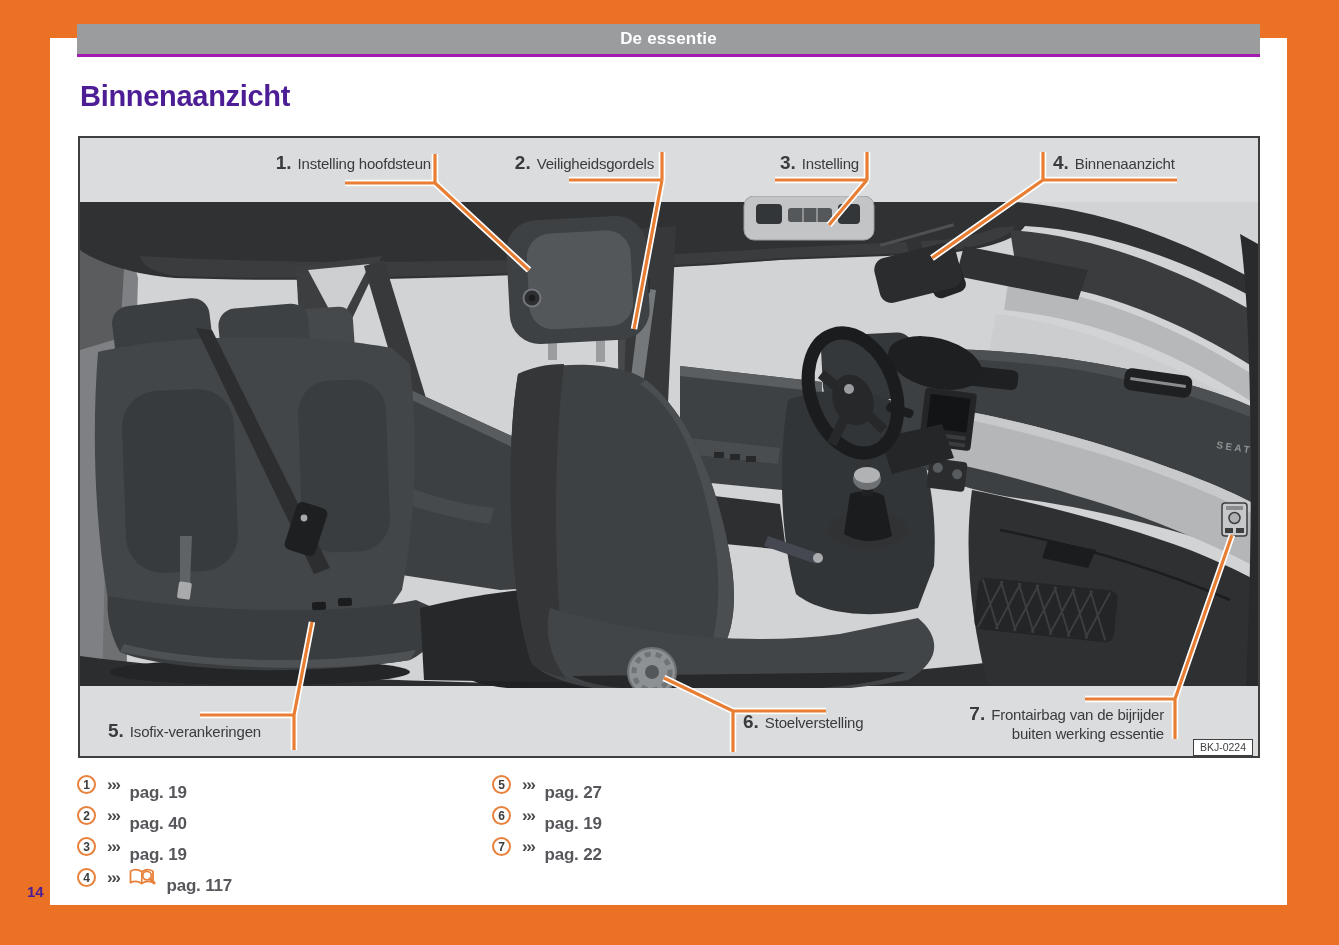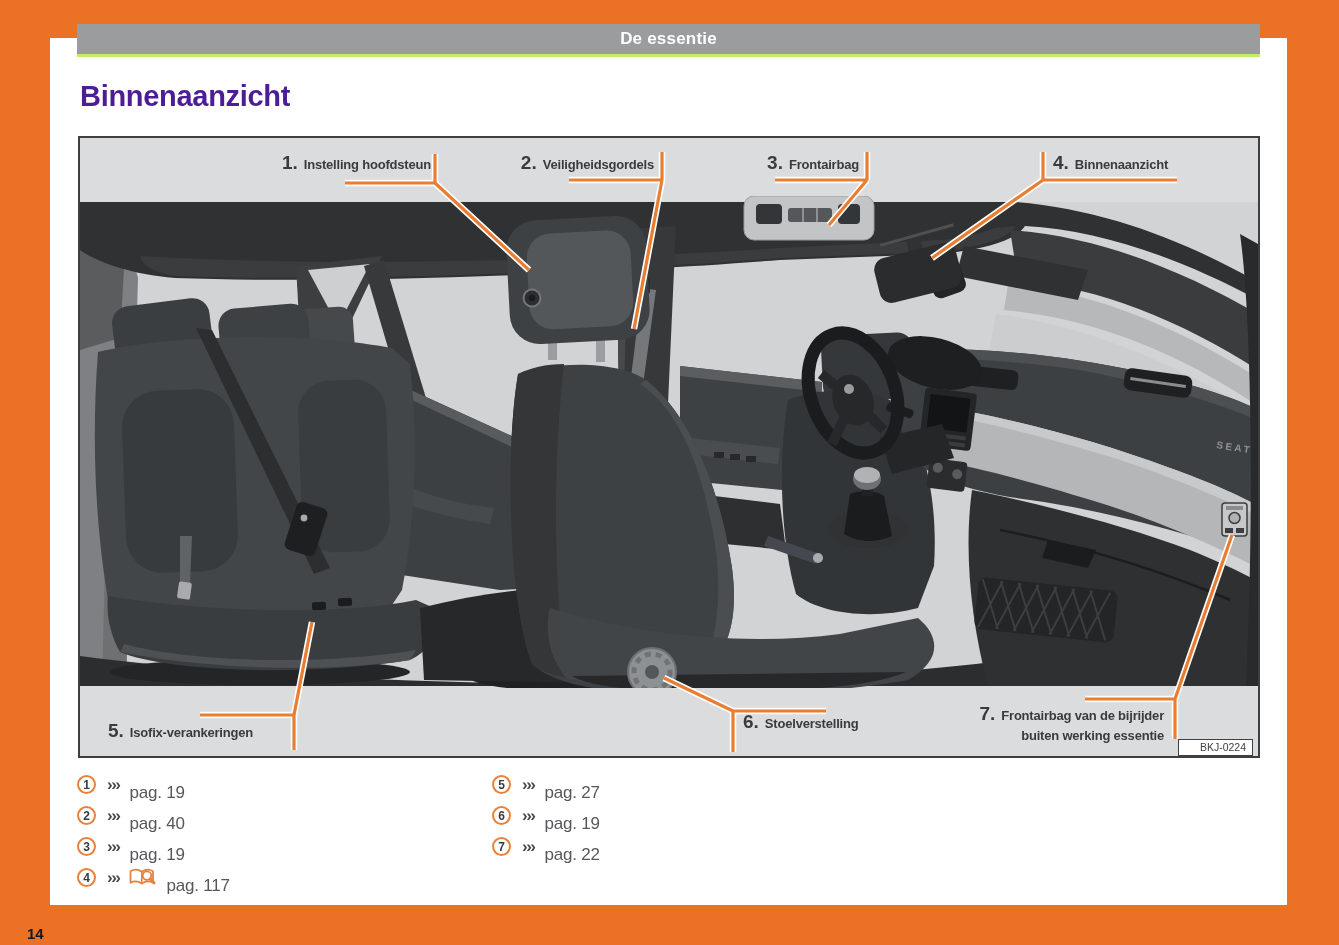--- a/index.html
+++ b/index.html
@@ -4,52 +4,52 @@
 <style>
   html,body{margin:0;padding:0;}
   body{
     width:1339px;height:945px;position:relative;overflow:hidden;
     background:#EB7124;
     font-family:"Liberation Sans","DejaVu Sans",sans-serif;
   }
   .white-page{position:absolute;left:50px;top:38px;width:1237px;height:867px;background:#ffffff;}
   .header-bar{
     position:absolute;left:77px;top:24px;width:1183px;height:33px;
-    background:#9B9C9E;border-bottom:3px solid #bef264;box-sizing:border-box;
+    background:#9B9C9E;border-bottom:3px solid #a21caf;box-sizing:border-box;
     display:flex;align-items:center;justify-content:center;
   }
   .header-bar span{color:#ffffff;font-size:17px;font-weight:bold;letter-spacing:.2px;}
   .page-title{
     position:absolute;left:80px;top:80px;margin:0;
     color:#4c1d95;font-size:29px;font-weight:bold;letter-spacing:-.3px;
   }
   .figure{
     position:absolute;left:78px;top:136px;width:1182px;height:622px;
     border:2px solid #3E3F41;box-sizing:border-box;background:#DBDCDD;
   }
   .figure svg.car{position:absolute;left:0;top:0;width:1178px;height:618px;}
   .fig-label{position:absolute;white-space:nowrap;display:flex;align-items:baseline;color:#3A3B3D;}
   .fig-label .fig-num{font-size:19px;font-weight:bold;margin-right:6px;}
-  .fig-label .fig-text{font-size:13px;font-weight:bold;letter-spacing:-.2px;}
+  .fig-label .fig-text{font-size:15px;font-weight:normal;letter-spacing:-.2px;}
   .fig-label.two-line{display:block;text-align:right;line-height:19px;}
   .fig-label.two-line .fig-text{display:inline;margin-top:44px;}
   .fig-code{
     position:absolute;right:5px;bottom:0;background:#ffffff;border:1px solid #3E3F41;
-    font-size:10.5px;color:#3E3F41;padding:1px 6px 0 21px;height:14px;line-height:13px;
+    font-size:10.5px;color:#3E3F41;padding:1px 6px 0 6px;height:14px;line-height:13px;
   }
   .ref-row{position:absolute;display:flex;align-items:center;height:21px;}
   .ref-circle{
     width:15px;height:15px;border:2px solid #E8813B;border-radius:50%;flex:none;
     display:flex;align-items:center;justify-content:center;
     font-size:12px;font-weight:bold;color:#3A3B3D;margin-right:11px;padding-top:0px;
   }
   .ref-arrows{font-size:17px;font-weight:bold;color:#4A4B4D;letter-spacing:-1.5px;margin-right:10px;}
   .ref-book{display:flex;margin-right:9px;}
-  .ref-text{font-size:17px;font-weight:normal;color:#56575B;letter-spacing:-.2px;margin-top:16px;}
-  .page-number{position:absolute;left:27px;top:883px;font-size:15px;font-weight:bold;color:#0f172a;margin-top:42px;}
+  .ref-text{font-size:17px;font-weight:bold;color:#56575B;letter-spacing:-.2px;margin-top:16px;}
+  .page-number{position:absolute;left:27px;top:883px;font-size:15px;font-weight:bold;color:#4c1d95;}
 </style>
 </head>
 <body>
 
 <div class="white-page"></div>
 
 <div class="header-bar">
   <span>De essentie</span>
 </div>
 
@@ -281,21 +281,21 @@
   <div class="fig-label" style="right:827px;top:14px;">
     <span class="fig-num">1.</span>
     <span class="fig-text">Instelling hoofdsteun</span>
   </div>
   <div class="fig-label" style="right:604px;top:14px;">
     <span class="fig-num">2.</span>
     <span class="fig-text">Veiligheidsgordels</span>
   </div>
   <div class="fig-label" style="right:399px;top:14px;">
     <span class="fig-num">3.</span>
-    <span class="fig-text">Frontairbag</span>
+    <span class="fig-text">Instelling</span>
   </div>
   <div class="fig-label" style="left:973px;top:14px;">
     <span class="fig-num">4.</span>
     <span class="fig-text">Binnenaanzicht</span>
   </div>
   <div class="fig-label" style="left:28px;top:582px;">
     <span class="fig-num">5.</span>
     <span class="fig-text">Isofix-verankeringen</span>
   </div>
   <div class="fig-label" style="left:663px;top:573px;">

